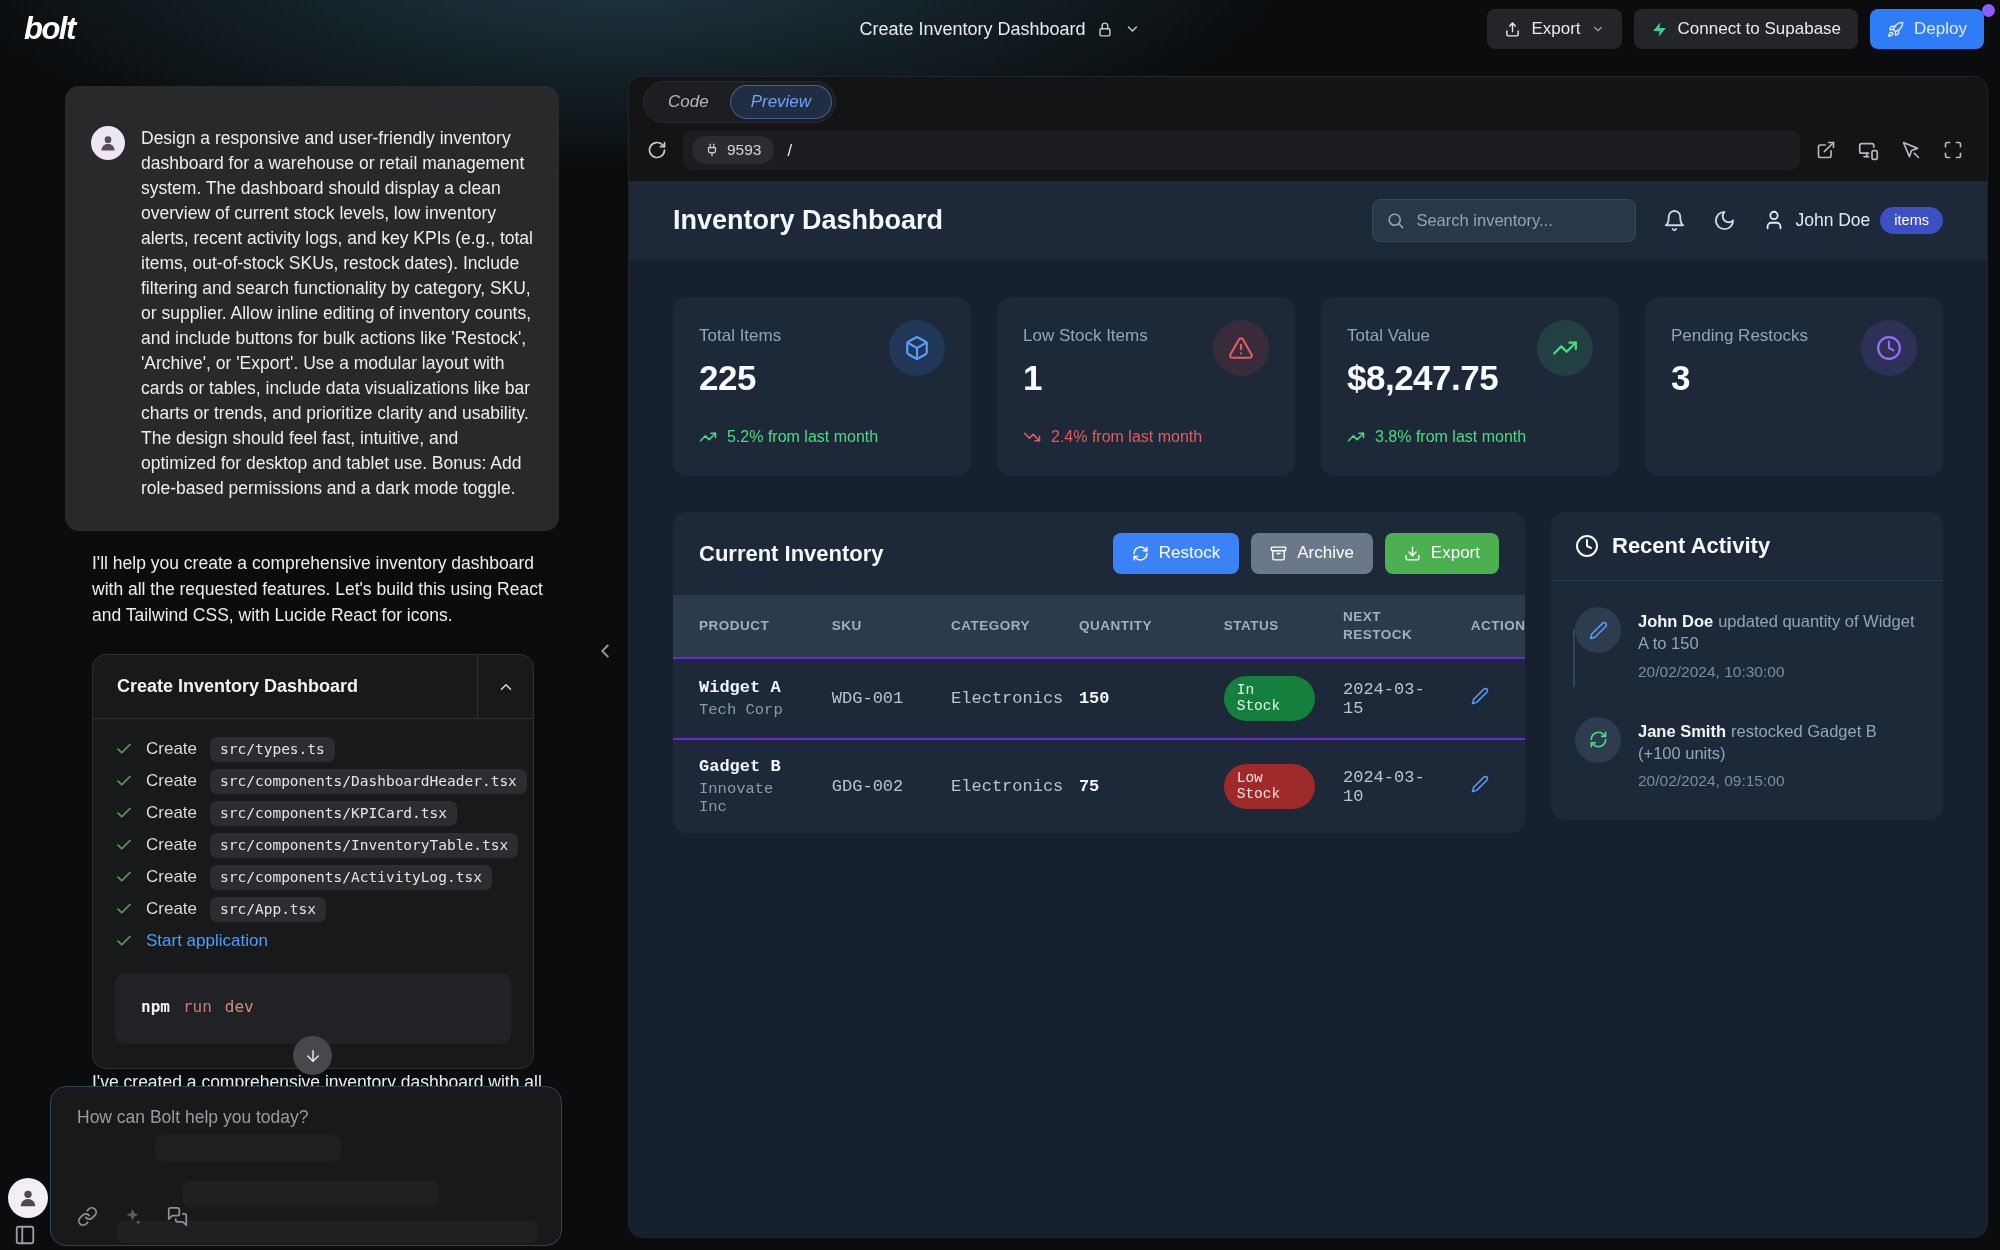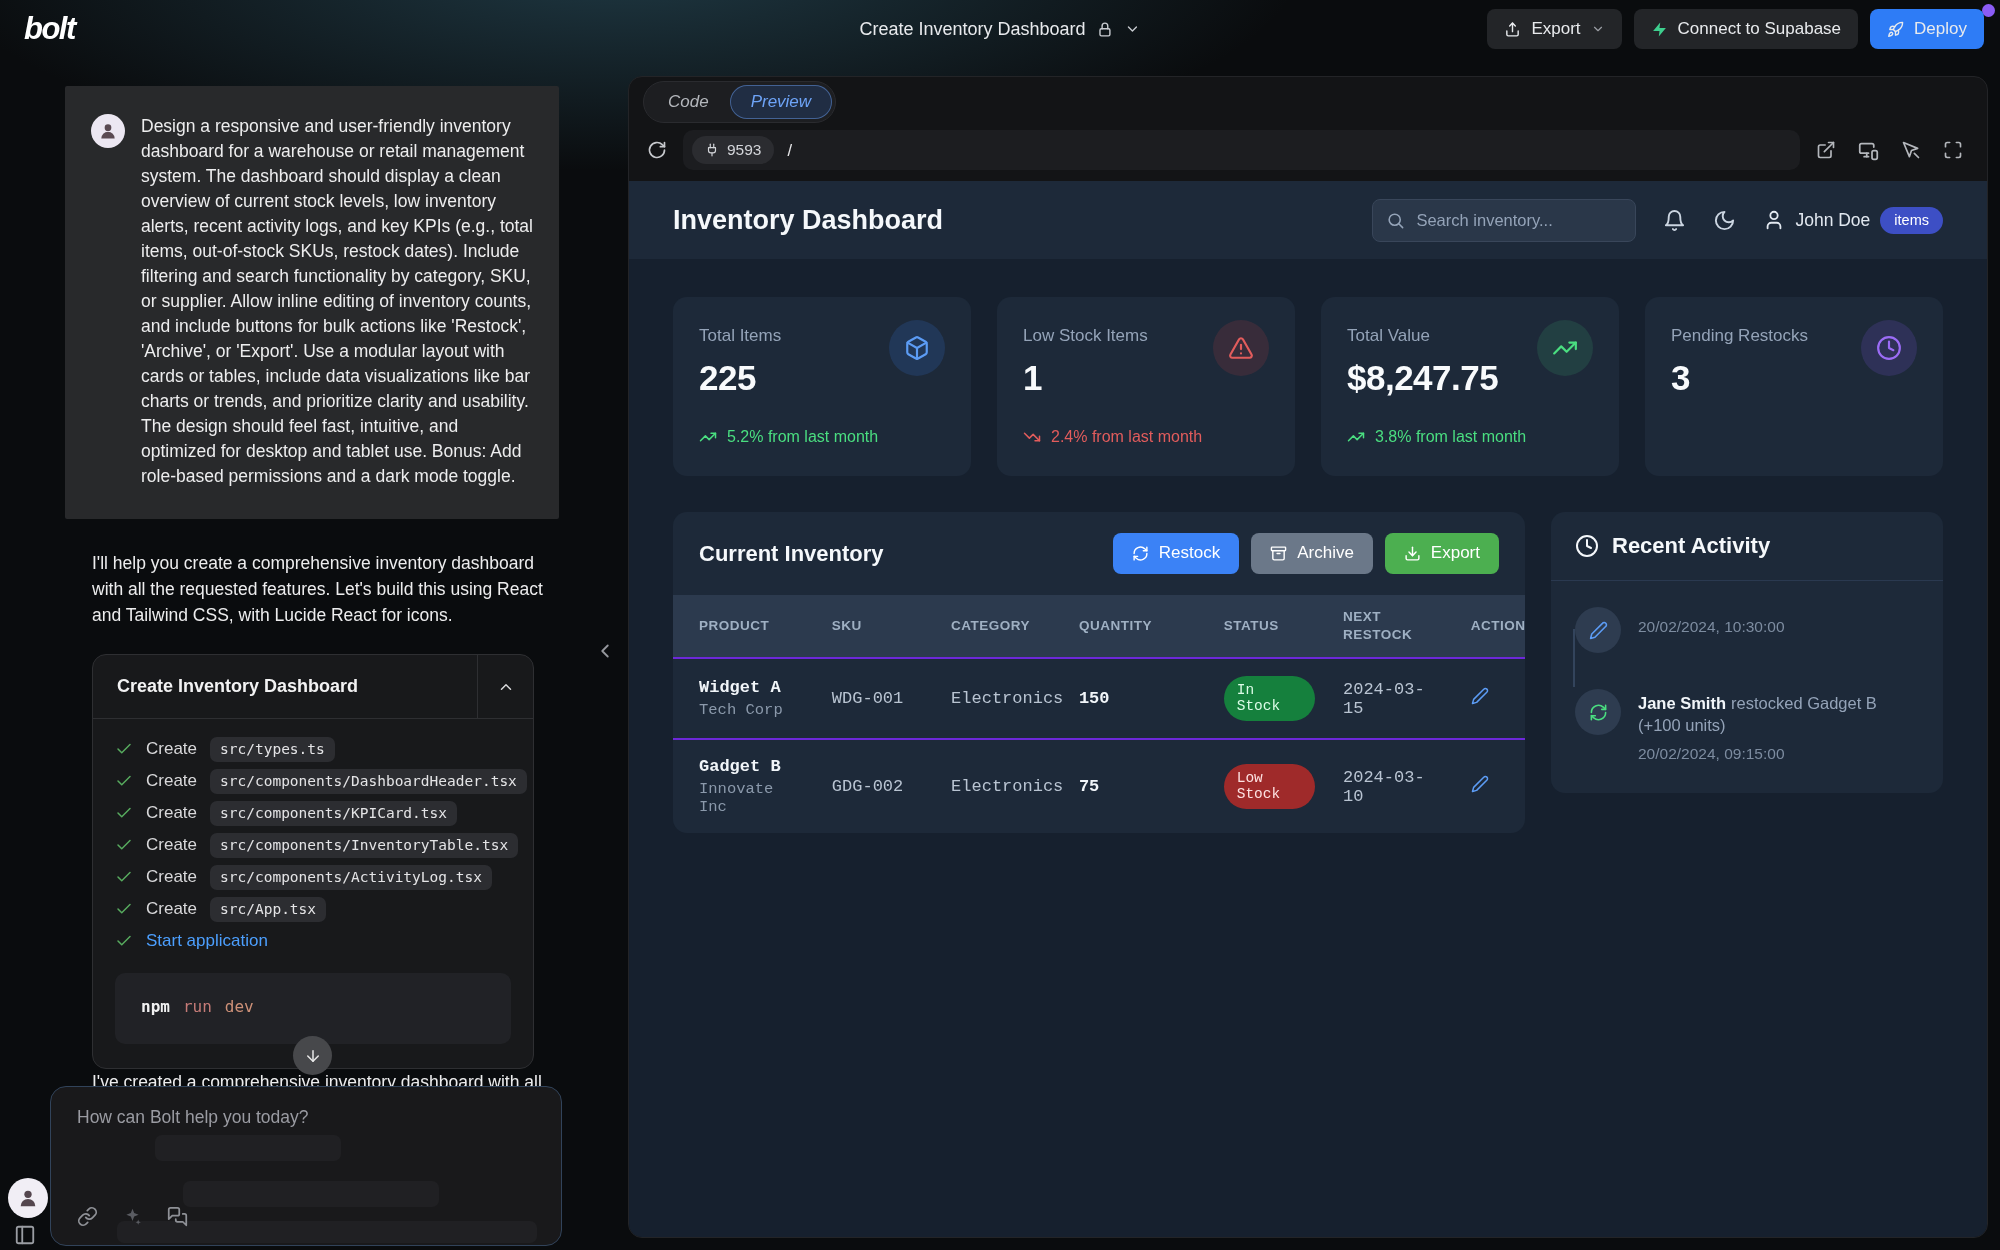--- a/index.html
+++ b/index.html
@@ -21,21 +21,21 @@
   .topbar-center .ic { color:#c9ccd1; }
   .topbar-right { margin-left:auto; display:flex; gap:12px; align-items:center; }
   .tb-btn { height:40px; padding:0 17px; border-radius:8px; background:#232528; border:none; color:#e8eaed; font-size:17px; display:flex; align-items:center; gap:10px; font-family:inherit; cursor:pointer; }
   .tb-btn .chev { color:#9b9ea4; }
   .zap { color:#3ecf8e; }
   .tb-deploy { background:#2e7cf6; }
   .notif-dot { position:absolute; top:4px; right:5px; width:13px; height:13px; border-radius:50%; background:#8b5cf6; }
 
   
   .chat-panel { position:absolute; top:58px; left:0; width:625px; bottom:0; }
-  .user-card { position:absolute; left:65px; top:28px; width:494px; background:#28292b; border-radius:2px; padding:28px 26px 30px; display:flex; gap:16px; }
+  .user-card { position:absolute; left:65px; top:28px; width:494px; background:#28292b; border-radius:14px; padding:40px 26px 30px; display:flex; gap:16px; }
   .avatar { width:34px; height:34px; border-radius:50%; background:#ece7f2; display:flex; align-items:center; justify-content:center; color:#5a4a52; overflow:hidden; flex:none; }
   .prompt-text { font-size:17.5px; line-height:25px; color:#ededee; }
   .assistant-block { position:absolute; left:92px; top:492px; width:472px; font-size:17.5px; line-height:26px; color:#ededee; }
 
   .artifact { position:absolute; left:92px; top:596px; width:442px; background:#18191b; border:1px solid #2e2f32; border-radius:14px; overflow:hidden; }
   .art-header { display:flex; align-items:stretch; border-bottom:1px solid #2e2f32; cursor:pointer; }
   .art-title { flex:1; padding:21px 24px; font-size:18px; font-weight:bold; color:#f2f2f3; }
   .art-chevron { width:56px; display:flex; align-items:center; justify-content:center; border-left:1px solid #2e2f32; color:#d6d7d9; cursor:pointer; }
   .art-steps { padding:14px 22px 4px; }
   .step { display:flex; align-items:center; gap:13px; height:32px; }
@@ -589,20 +589,23 @@
         </div>
         <div class="act-body">
           <div class="act-connector"></div>
           <div class="act-entry">
             <div class="act-icon blue">
               <svg class="ic" width="19" height="19" viewBox="0 0 24 24" fill="none" stroke="currentColor" stroke-width="2" stroke-linecap="round" stroke-linejoin="round">
                   <path d="M17 3a2.85 2.83 0 1 1 4 4L7.5 20.5 2 22l1.5-5.5z"></path>
                 </svg>
             </div>
             <div class="act-text">
+              <div class="act-line">
+                <span class="act-actor">John Doe</span><span>updated quantity of Widget A to 150</span>
+              </div>
               <div class="act-time">20/02/2024, 10:30:00</div>
             </div>
           </div>
           <div class="act-entry">
             <div class="act-icon green">
               <svg class="ic" width="19" height="19" viewBox="0 0 24 24" fill="none" stroke="currentColor" stroke-width="2" stroke-linecap="round" stroke-linejoin="round">
                   <path d="M3 12a9 9 0 0 1 15-6.7L21 8"></path>
                   <path d="M21 3v5h-5"></path>
                   <path d="M21 12a9 9 0 0 1-15 6.7L3 16"></path>
                   <path d="M3 21v-5h5"></path>

